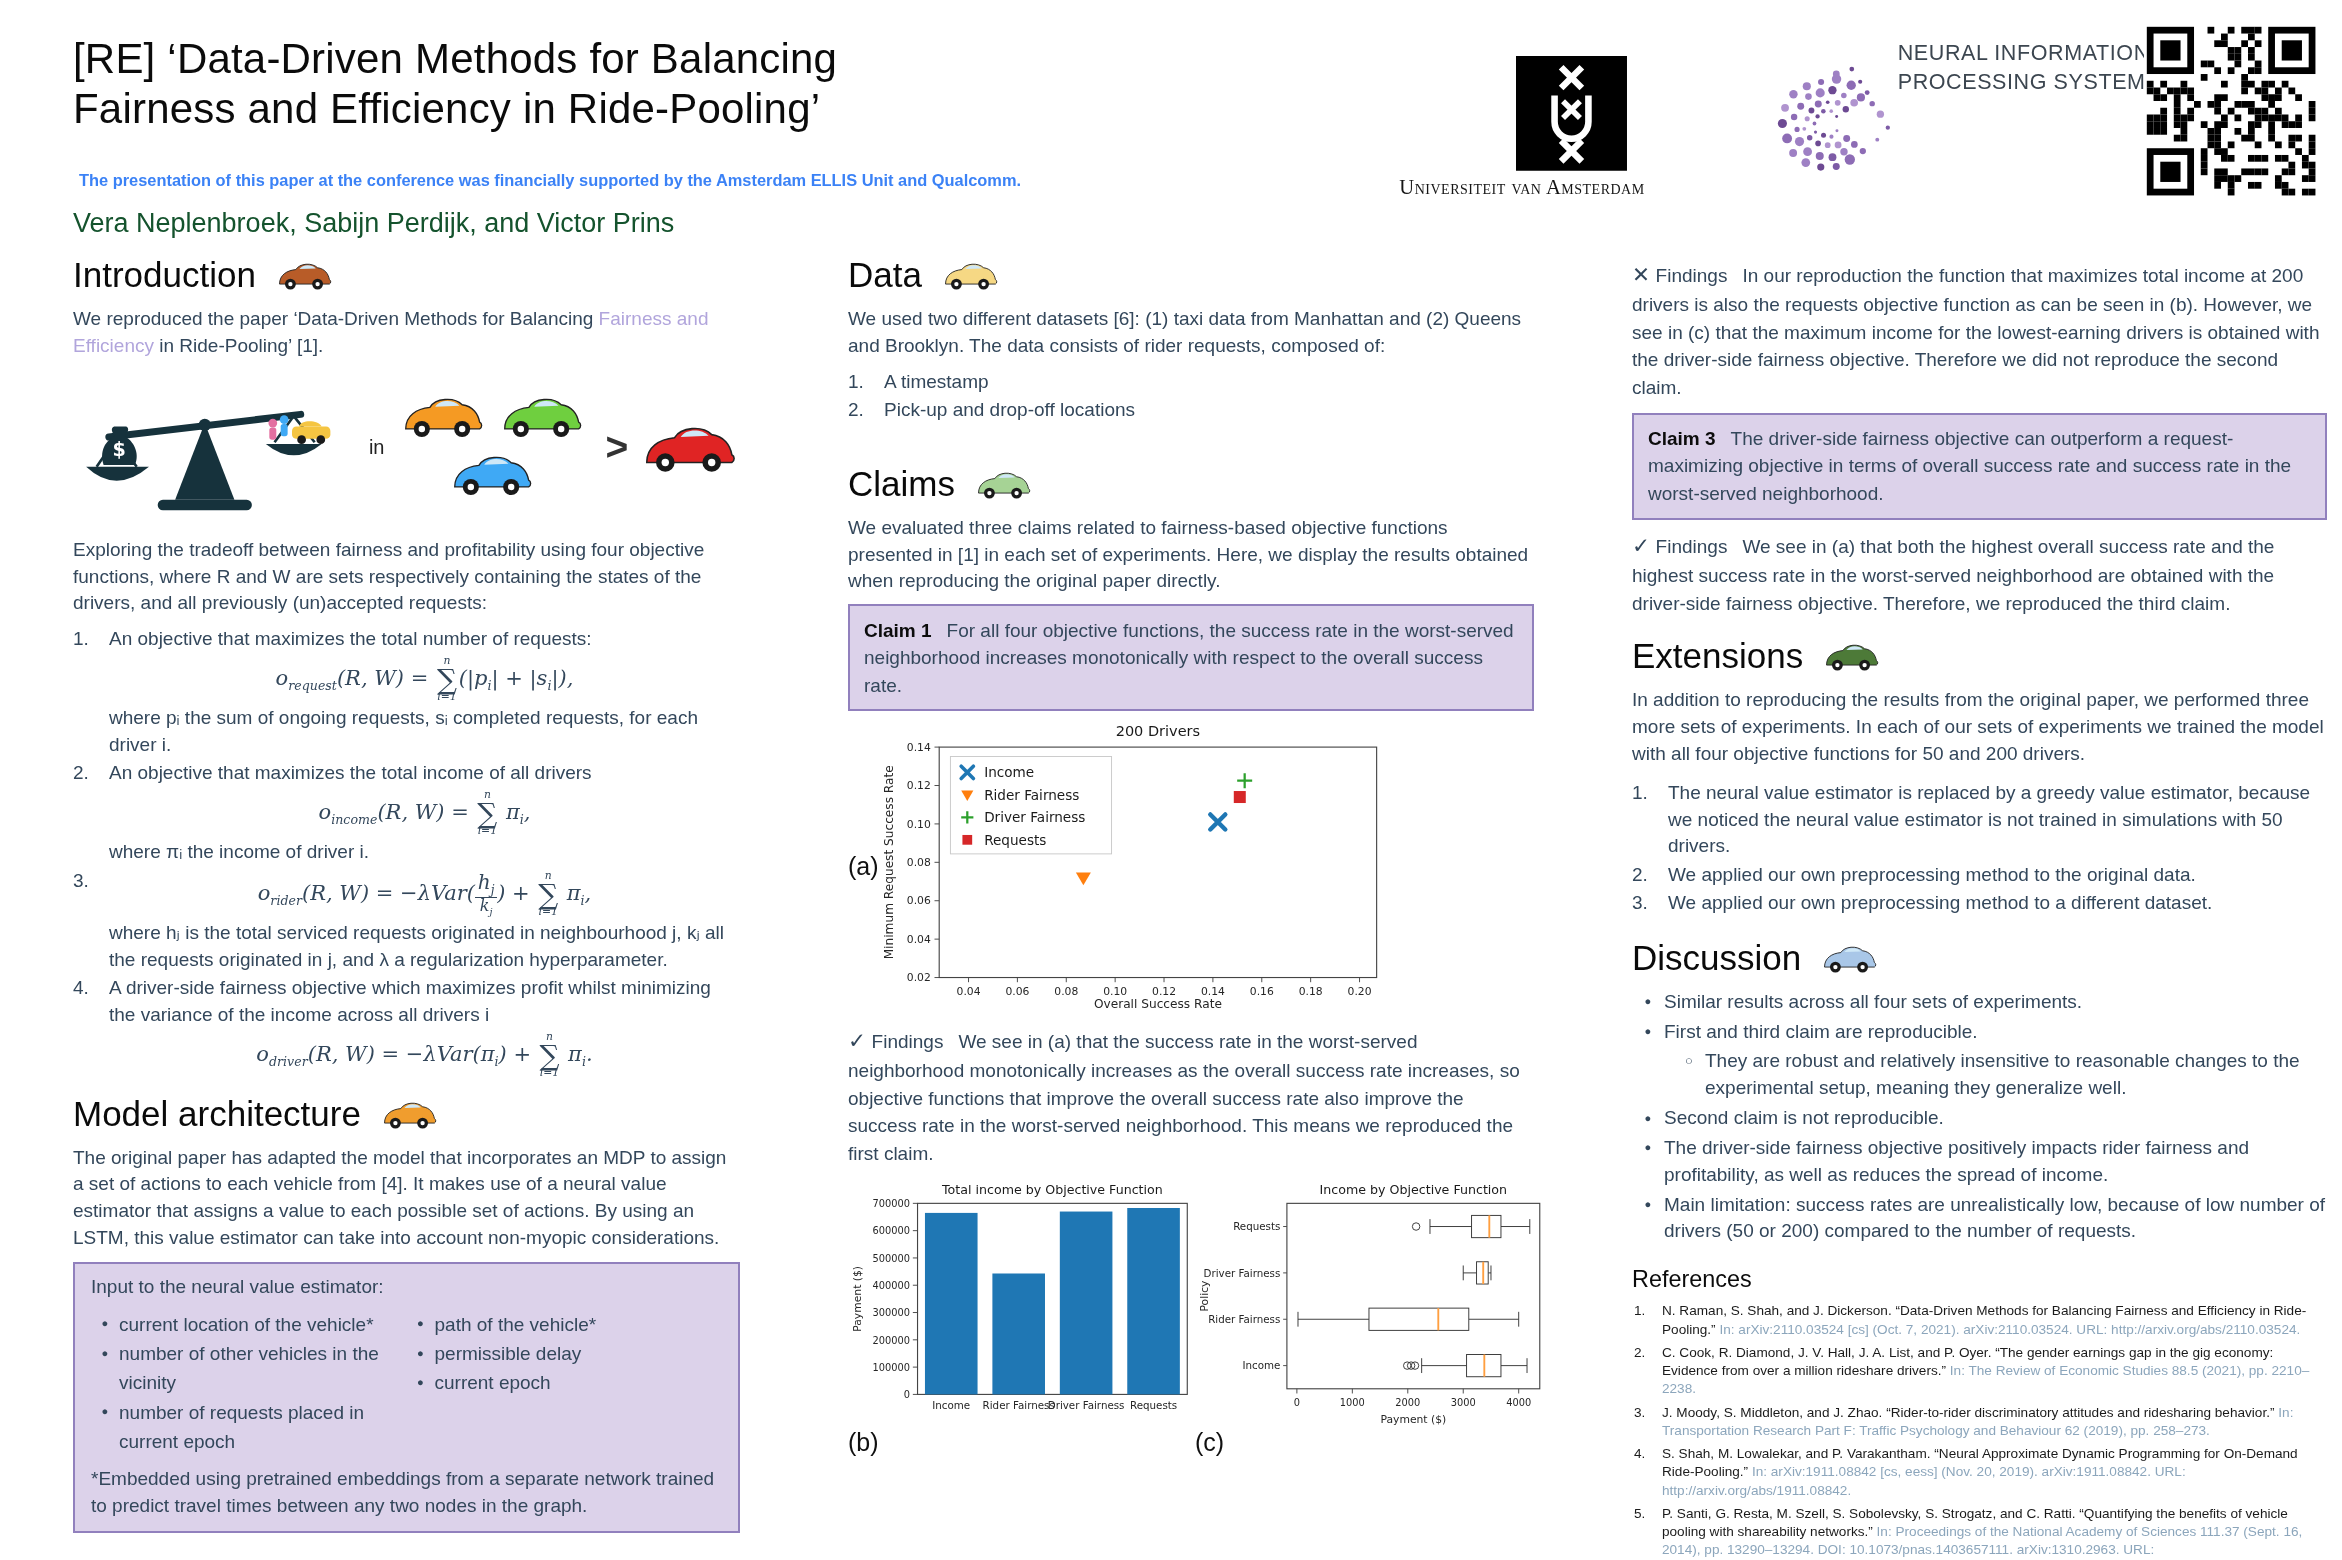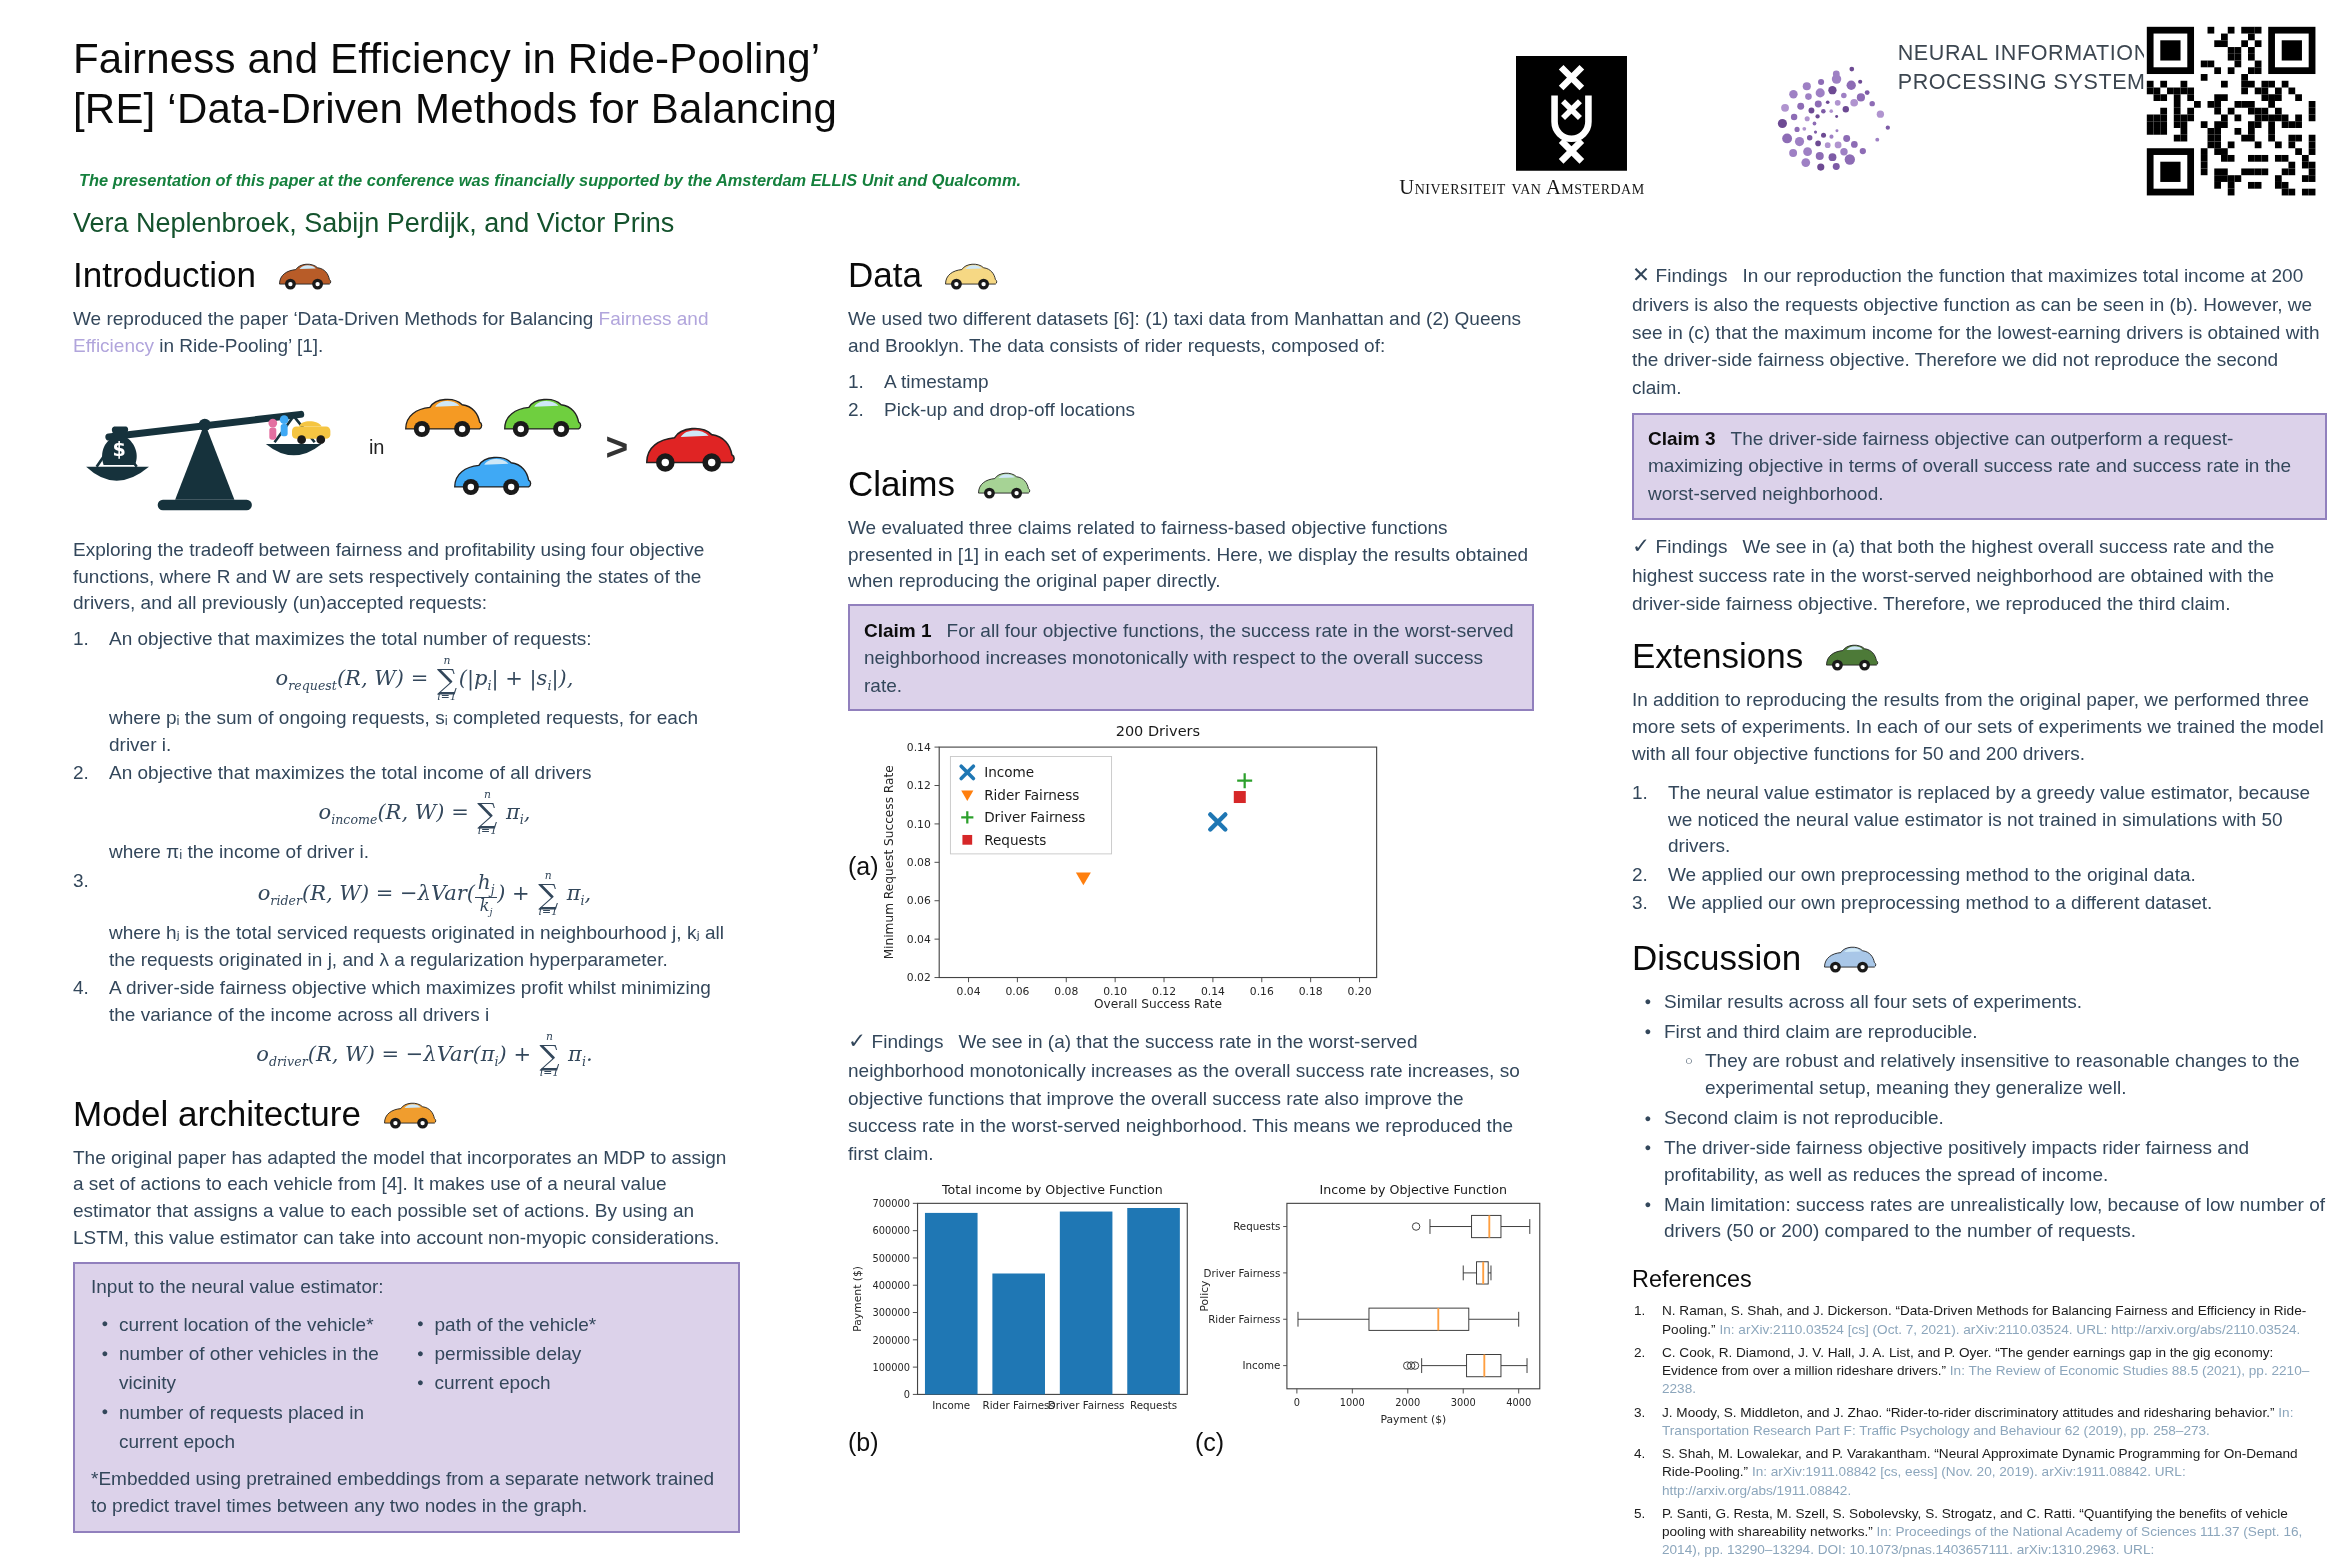--- a/index.html
+++ b/index.html
@@ -6,21 +6,21 @@
     --ink:#33475b; --accent-fill:#dcd2ea; --accent-border:#9180bd;
     --hl:#b1a5dc; --ref:#8ca6bc;
   }
   *{box-sizing:border-box}
   body{margin:0;background:#fff}
   .poster{position:relative;width:2342px;height:1561px;background:#fff;overflow:hidden;
     font-family:"Liberation Sans","DejaVu Sans",sans-serif;color:var(--ink)}
 
   
   .title{position:absolute;left:73px;top:34px;font-size:42px;line-height:1.2;color:#0b0b0b;letter-spacing:0.2px}
-  .subtitle{position:absolute;left:79px;top:171px;font-size:16.4px;font-style:italic;font-weight:600;color:#15803d}
+  .subtitle{position:absolute;left:79px;top:171px;font-size:16.4px;font-weight:600;color:#3b82f6}
   .authors{position:absolute;left:73px;top:208px;font-size:27px;color:#14532d}
   .uva-logo{position:absolute;left:1516px;top:56px;width:111px;height:114px}
   .uva-cap{position:absolute;left:1391px;top:176px;width:262px;text-align:center;
     font-family:"Liberation Serif","DejaVu Serif",serif;font-variant:small-caps;font-size:20.6px;color:#151515;letter-spacing:0.5px}
   .neurips{position:absolute;left:1763px;top:45px;display:flex;}
   .neurips svg{width:131px;height:157px}
   .neurips-text{font-size:21.5px;color:#3c4650;letter-spacing:0.6px;line-height:1.32;margin-left:3.7px;margin-top:-5.6px}
   .qr{position:absolute;left:2144px;top:24px;width:178px;height:178px}
 
   
@@ -96,22 +96,22 @@
   .ref-num{flex:0 0 30px;padding-left:1.9px}
   .ref-body{flex:1}
   .ref-src{color:var(--ref)}
 </style>
 </head>
 <body>
 
 <div class="poster">
 
   <div class="title">
+    <div>[RE] ‘Data-Driven Methods for Balancing</div>
     <div>Fairness and Efficiency in Ride-Pooling’</div>
-    <div>[RE] ‘Data-Driven Methods for Balancing</div>
   </div>
   <div class="subtitle">The presentation of this paper at the conference was financially supported by the Amsterdam ELLIS Unit and Qualcomm.</div>
   <div class="authors">Vera Neplenbroek, Sabijn Perdijk, and Victor Prins</div>
 
   <div class="uva-logo">
     <svg viewBox="0 0 118 122">
       <rect width="118" height="122" fill="#000"></rect>
       <path d="M48 12 L70 34 M70 12 L48 34" stroke="#fff" stroke-width="7"></path>
       <path d="M41 42 L41 70 A18 18 0 0 0 77 70 L77 42" stroke="#fff" stroke-width="7" fill="none"></path>
       <path d="M50 48 L68 66 M68 48 L50 66" stroke="#fff" stroke-width="6"></path>

